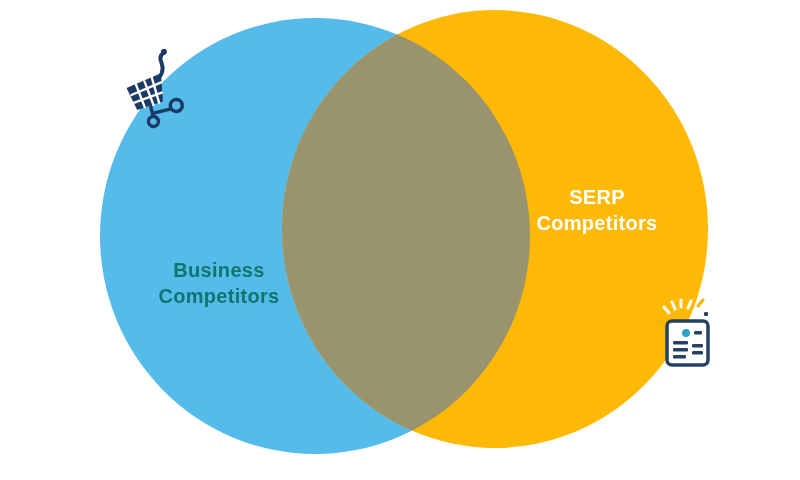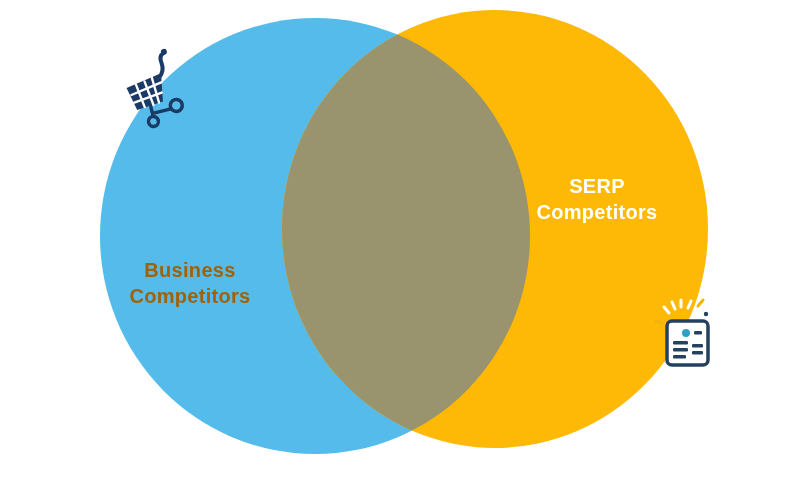--- a/index.html
+++ b/index.html
@@ -26,27 +26,27 @@
     width: 220px;
     text-align: center;
     font-weight: bold;
     font-size: 20px;
     line-height: 26px;
     letter-spacing: 0.3px;
     user-select: none;
   }
   .set-label span { display: block; }
   .label-business {
-    left: 80px;
+    left: 109px;
     top: 257px;
-    color: #a16207;
+    color: #0f766e;
   }
   .label-serp {
     left: 487px;
-    top: 173px;
+    top: 184px;
     color: #FFFFFF;
   }
 </style>
 </head>
 <body>
 
 <div class="stage">
 
   <svg class="venn-svg" width="800" height="480" viewBox="0 0 800 480">
     <defs>

